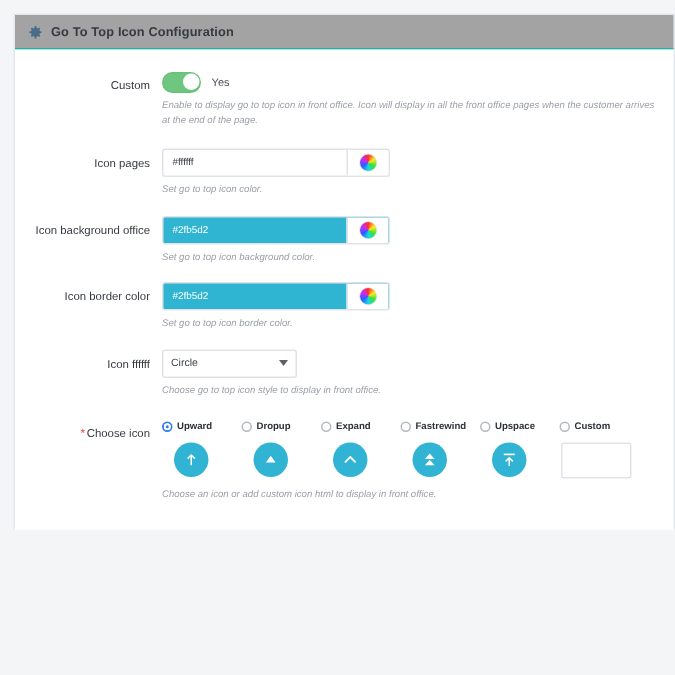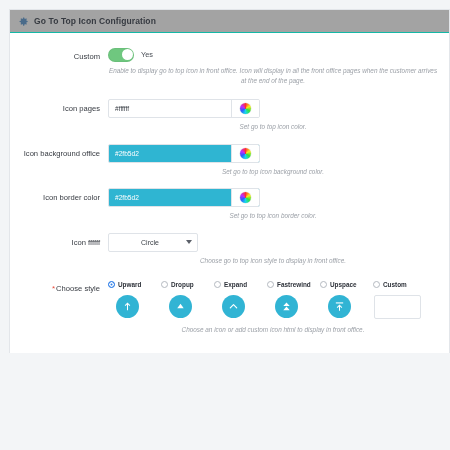--- a/index.html
+++ b/index.html
@@ -76,21 +76,20 @@
     white-space: nowrap;
   }
   .req-star {
     color: #e74c3c;
     margin-right: 1px;
     font-size: 8px;
   }
   .row-control {
     flex: 1 1 auto;
     min-width: 0;
-    text-align: center;
   }
   .help-text {
     font-size: 6.4px;
     color: #9a9fa6;
     font-style: italic;
     line-height: 9.5px;
     margin-top: 4px;
     max-width: 330px;
   }
 
@@ -341,21 +340,21 @@
             <span class="chev"></span>
           </div>
           <div class="help-text">Choose go to top icon style to display in front office.</div>
         </div>
       </div>
 
       <div class="spacer-md"></div>
 
       <div class="form-row">
         <div class="row-label">
-          <span class="req-star">*</span><span>Choose style</span>
+          <span class="req-star">*</span><span>Choose icon</span>
         </div>
         <div class="row-control">
           <div class="choices">
 
             <div class="choice">
               <div class="choice-head">
                 <span class="radio checked"></span>
                 <span class="choice-label">Upward</span>
               </div>
               <div class="icon-circle">

